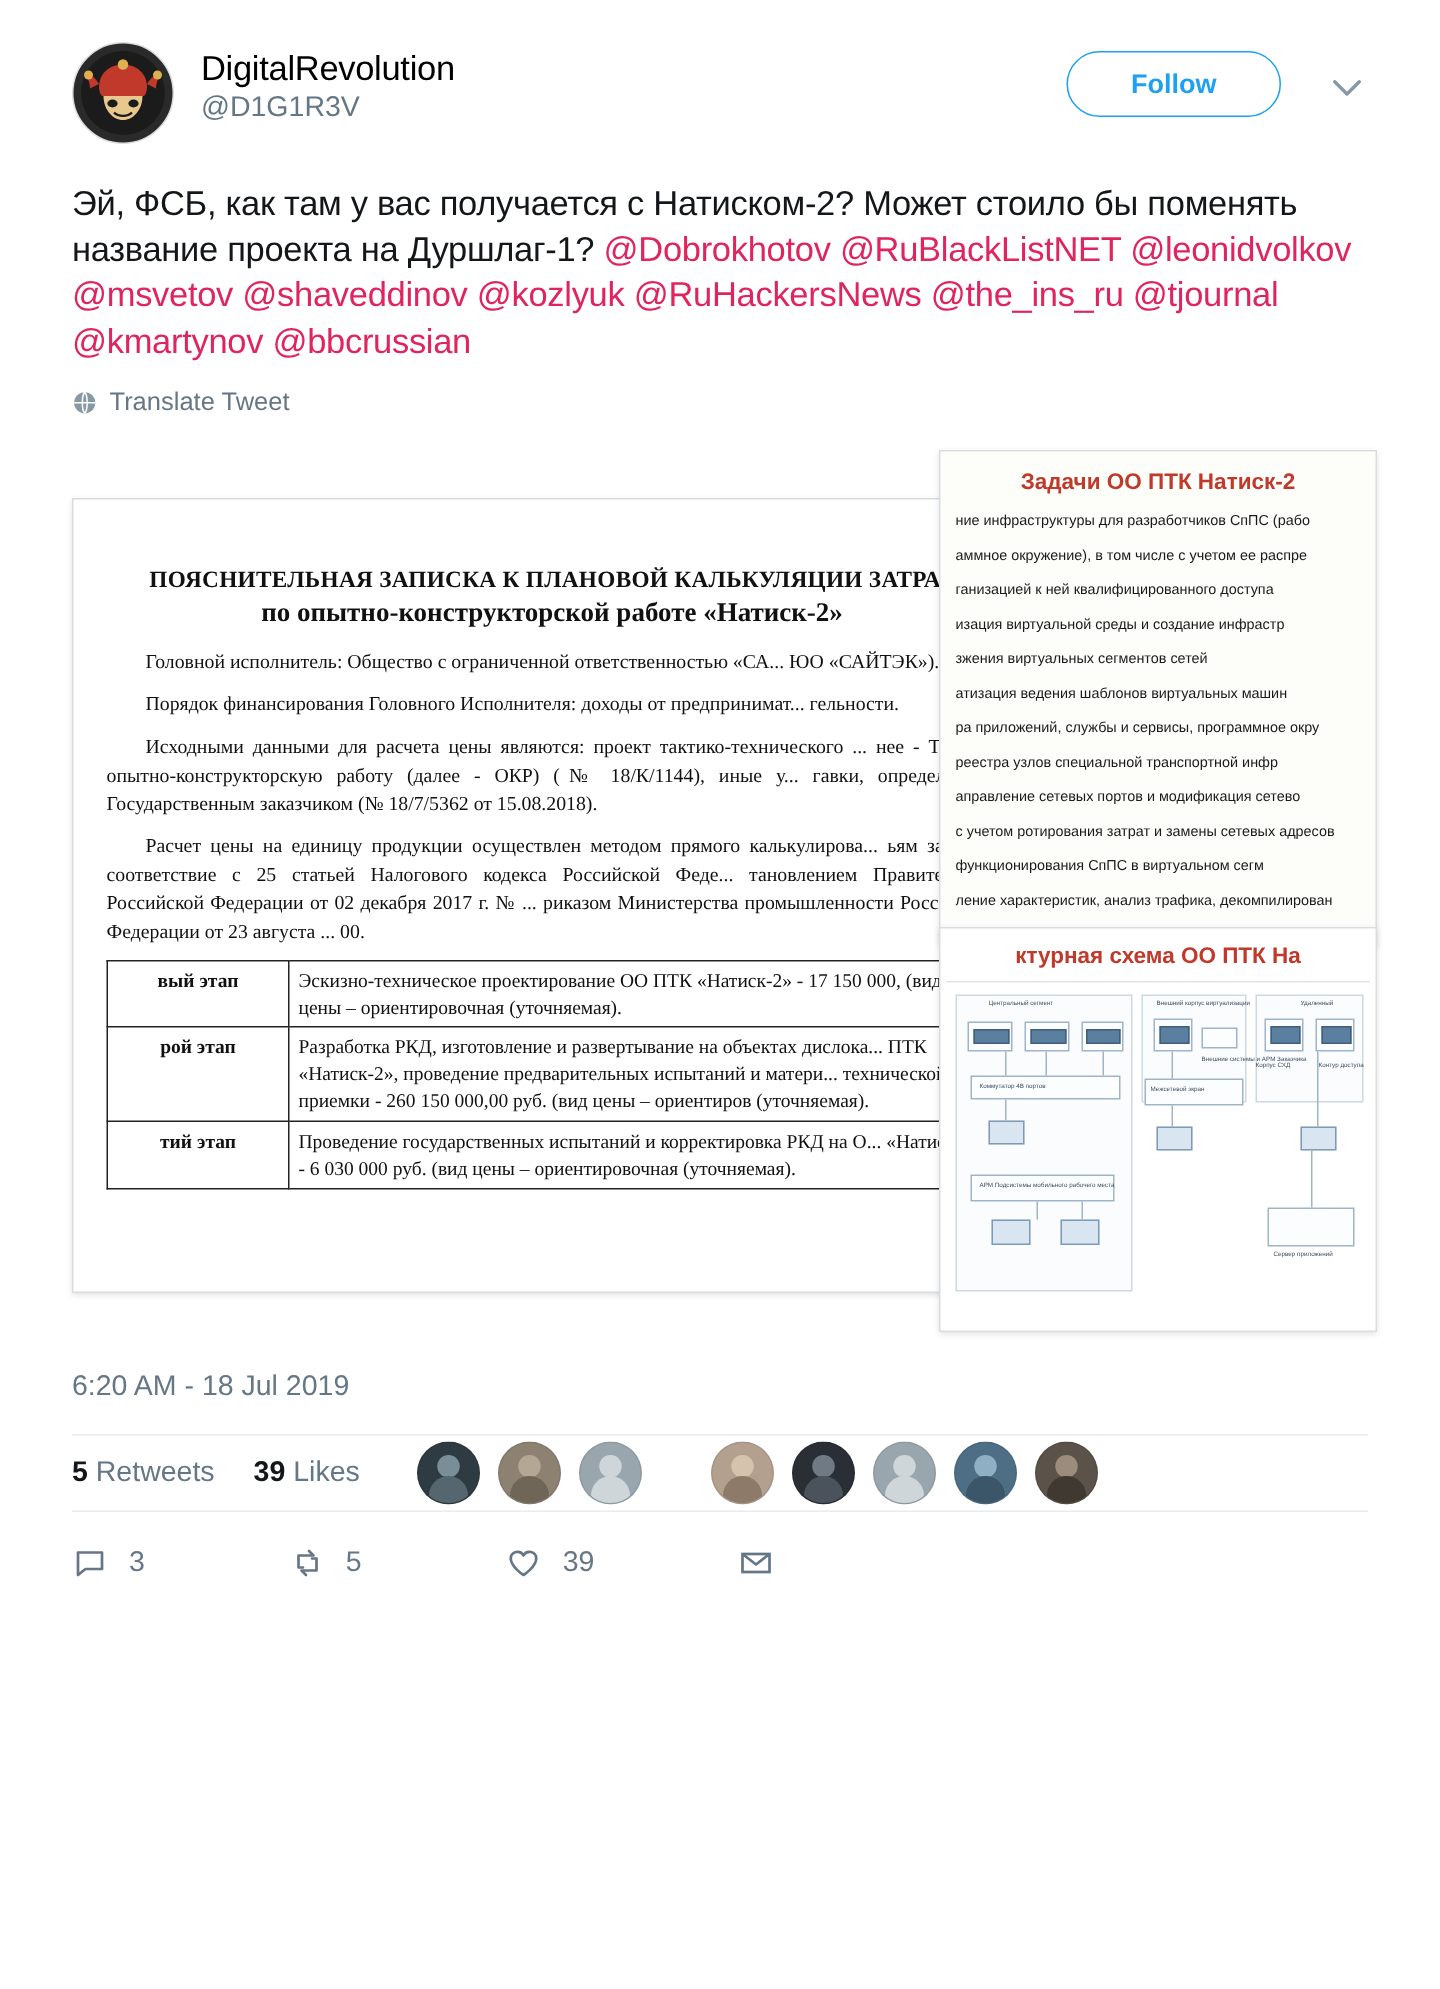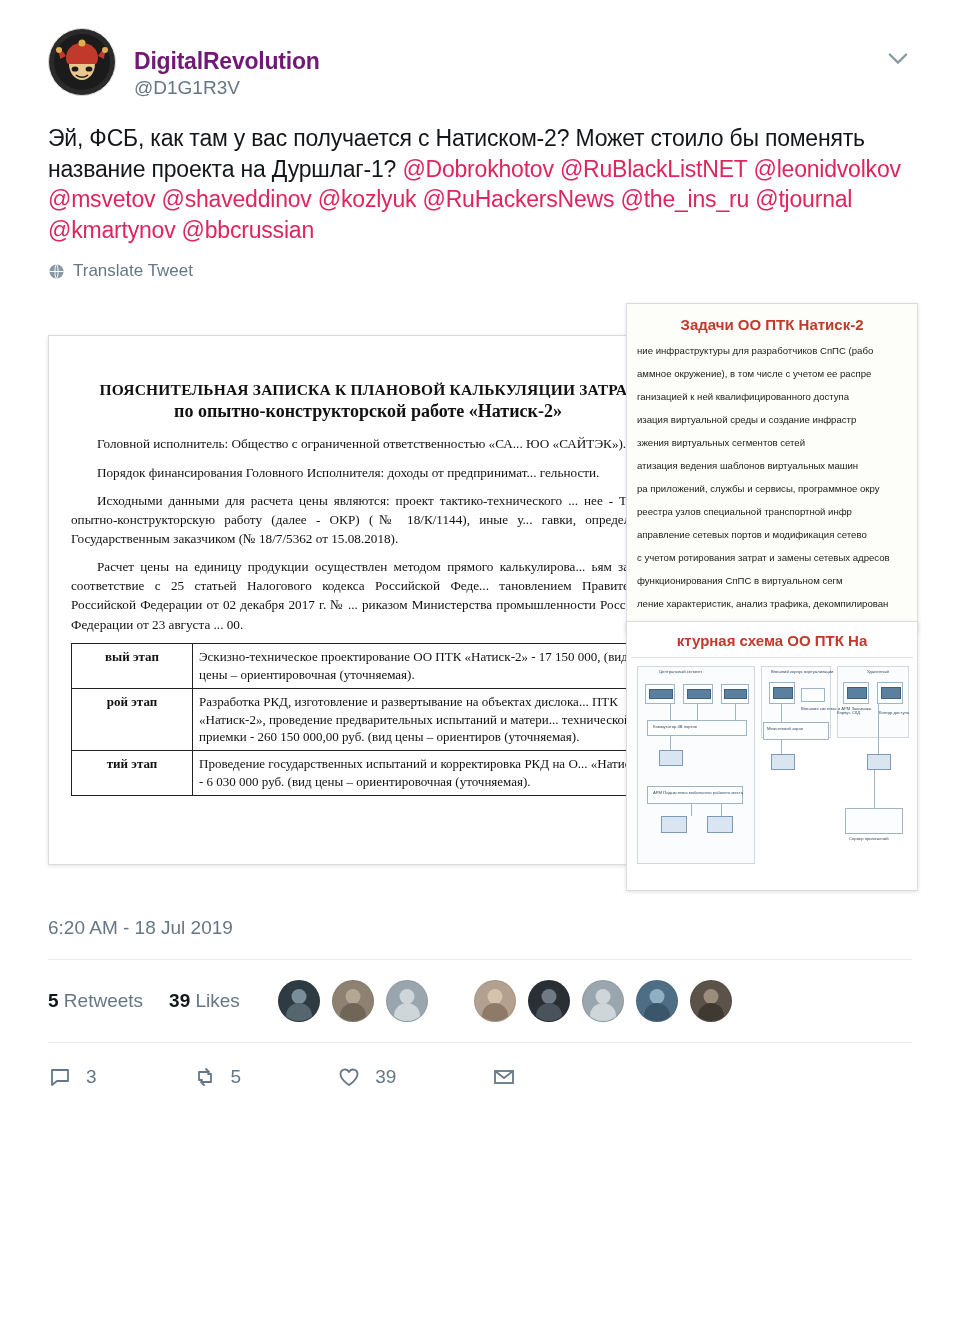--- a/index.html
+++ b/index.html
@@ -48,25 +48,24 @@
     transform: translate(-50%,-50%);
     width: 56px;
     height: 56px;
   }
   .name-block {
     margin-left: 18px;
     padding-top: 4px;
   }
   .display-name {
     font-size: 23px;
-    font-weight: bold;
-    color: #701a75;
+    font-weight: normal;
+    color: #000000;
     line-height: 1.15;
     letter-spacing: -0.2px;
-    margin-top: 16px;
   }
   .handle {
     font-size: 19px;
     color: #657786;
     line-height: 1.3;
     margin-top: 2px;
   }
   .follow-btn {
     position: absolute;
     right: 58px;
@@ -278,21 +277,21 @@
     margin-top: 26px;
     font-size: 19px;
     color: #657786;
     padding-bottom: 20px;
   }
   .stats {
     border-top: 1px solid #e6ecf0;
     border-bottom: 1px solid #e6ecf0;
     display: flex;
     align-items: center;
-    padding: 20px 0;
+    padding: 4px 0;
   }
   .stat {
     font-size: 19px;
     color: #657786;
     margin-right: 26px;
     cursor: pointer;
     white-space: nowrap;
   }
   .stat b {
     color: #14171a;
@@ -371,20 +370,21 @@
           <path d="M15 30h26c0 9-6 16-13 16s-13-7-13-16z" fill="#e8c88c"></path>
           <ellipse cx="21" cy="35" rx="3.4" ry="2.6" fill="#1b1b1b"></ellipse>
           <ellipse cx="35" cy="35" rx="3.4" ry="2.6" fill="#1b1b1b"></ellipse>
           <path d="M22 41c3 3 9 3 12 0" stroke="#1b1b1b" stroke-width="1.6" fill="none"></path>
         </svg>
       </div>
       <div class="name-block">
         <div class="display-name">DigitalRevolution</div>
         <div class="handle">@D1G1R3V</div>
       </div>
+      <div class="follow-btn">Follow</div>
       <div class="caret-btn">
         <svg width="28" height="28" viewBox="0 0 24 24">
           <path d="M5 9l7 7 7-7" stroke="#8899a6" stroke-width="2" fill="none" stroke-linecap="round" stroke-linejoin="round"></path>
         </svg>
       </div>
     </div>
 
     <div class="tweet-text">
       <span>Эй, ФСБ, как там у вас получается с Натиском-2? Может стоило бы поменять название проекта на Дуршлаг-1?</span>
       <span class="mentions-block">@Dobrokhotov @RuBlackListNET @leonidvolkov @msvetov @shaveddinov @kozlyuk @RuHackersNews @the_ins_ru @tjournal @kmartynov @bbcrussian</span>

